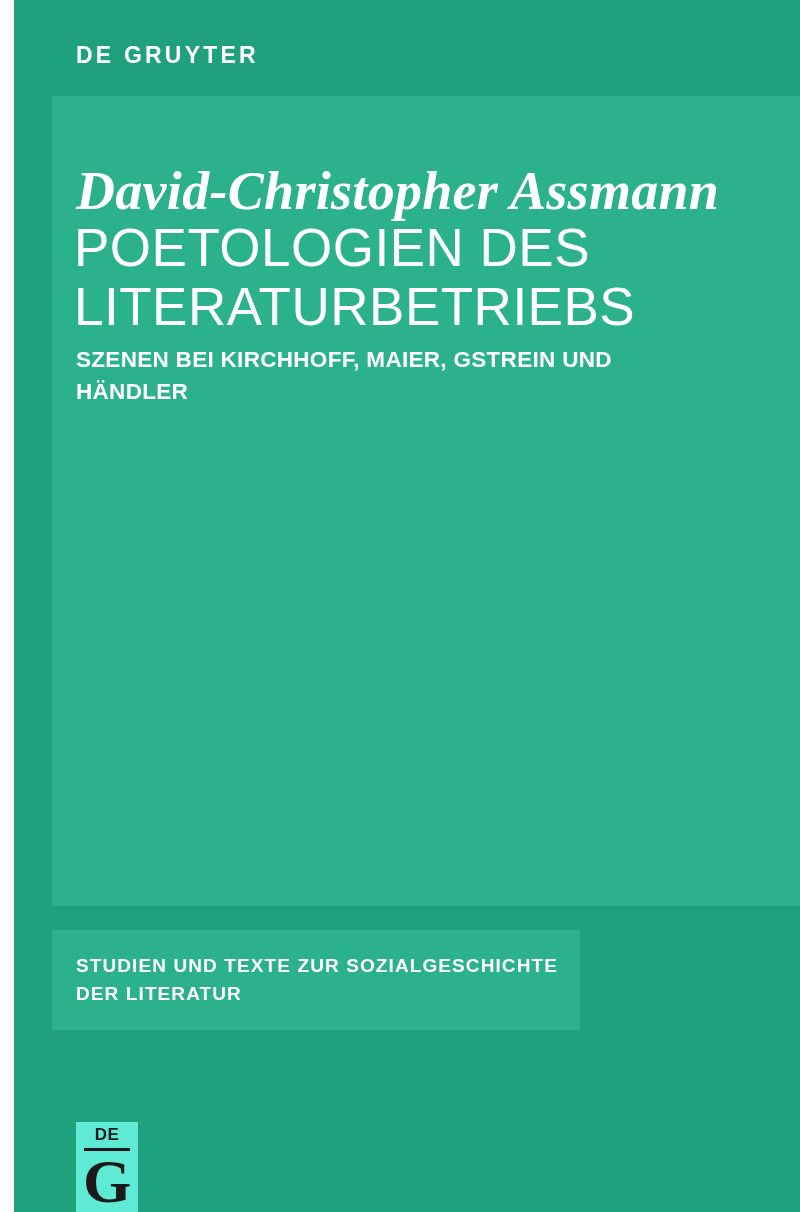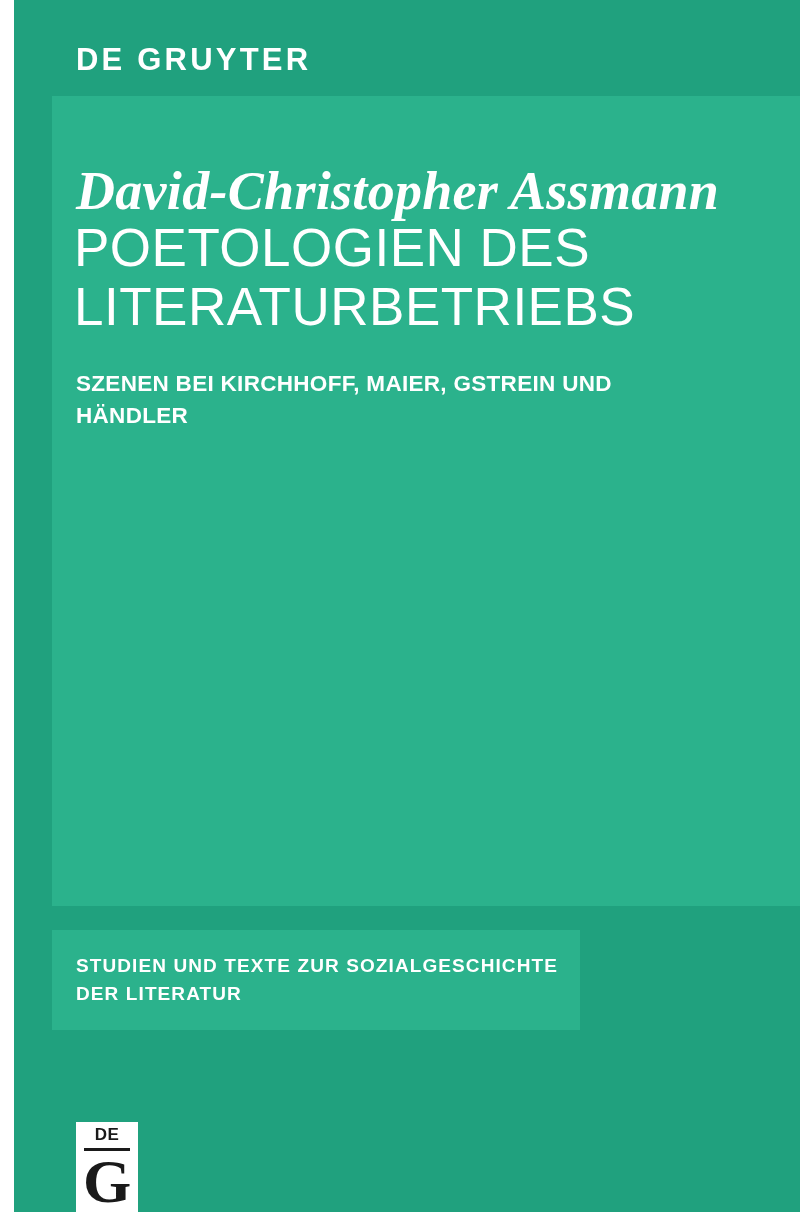--- a/index.html
+++ b/index.html
@@ -25,21 +25,21 @@
     width: 14px;
     height: 1212px;
     background: #ffffff;
   }
   
   .publisher {
     position: absolute;
     left: 76px;
     top: 42px;
     color: #ffffff;
-    font-size: 31px;
+    font-size: 23px;
     font-weight: bold;
     letter-spacing: 3.2px;
   }
   
   .title-panel {
     position: absolute;
     left: 52px;
     top: 96px;
     width: 748px;
     height: 810px;
@@ -72,21 +72,20 @@
     position: absolute;
     left: 76px;
     top: 344px;
     width: 640px;
     color: #ffffff;
     font-size: 22.5px;
     font-weight: bold;
     line-height: 1.42;
     letter-spacing: 0.3px;
     text-transform: uppercase;
-    margin-top: 24px;
   }
   
   .series-panel {
     position: absolute;
     left: 52px;
     top: 930px;
     width: 528px;
     height: 100px;
     background: #2bb28c;
   }
@@ -102,21 +101,21 @@
     letter-spacing: 1.1px;
     text-transform: uppercase;
   }
   
   .logo {
     position: absolute;
     left: 76px;
     top: 1122px;
     width: 62px;
     height: 90px;
-    background: #ffffff;
+    background: #5eead4;
   }
   .logo-de {
     position: absolute;
     left: 0;
     top: 0;
     width: 62px;
     height: 26px;
     color: #1a1a1a;
     font-size: 17px;
     font-weight: bold;

